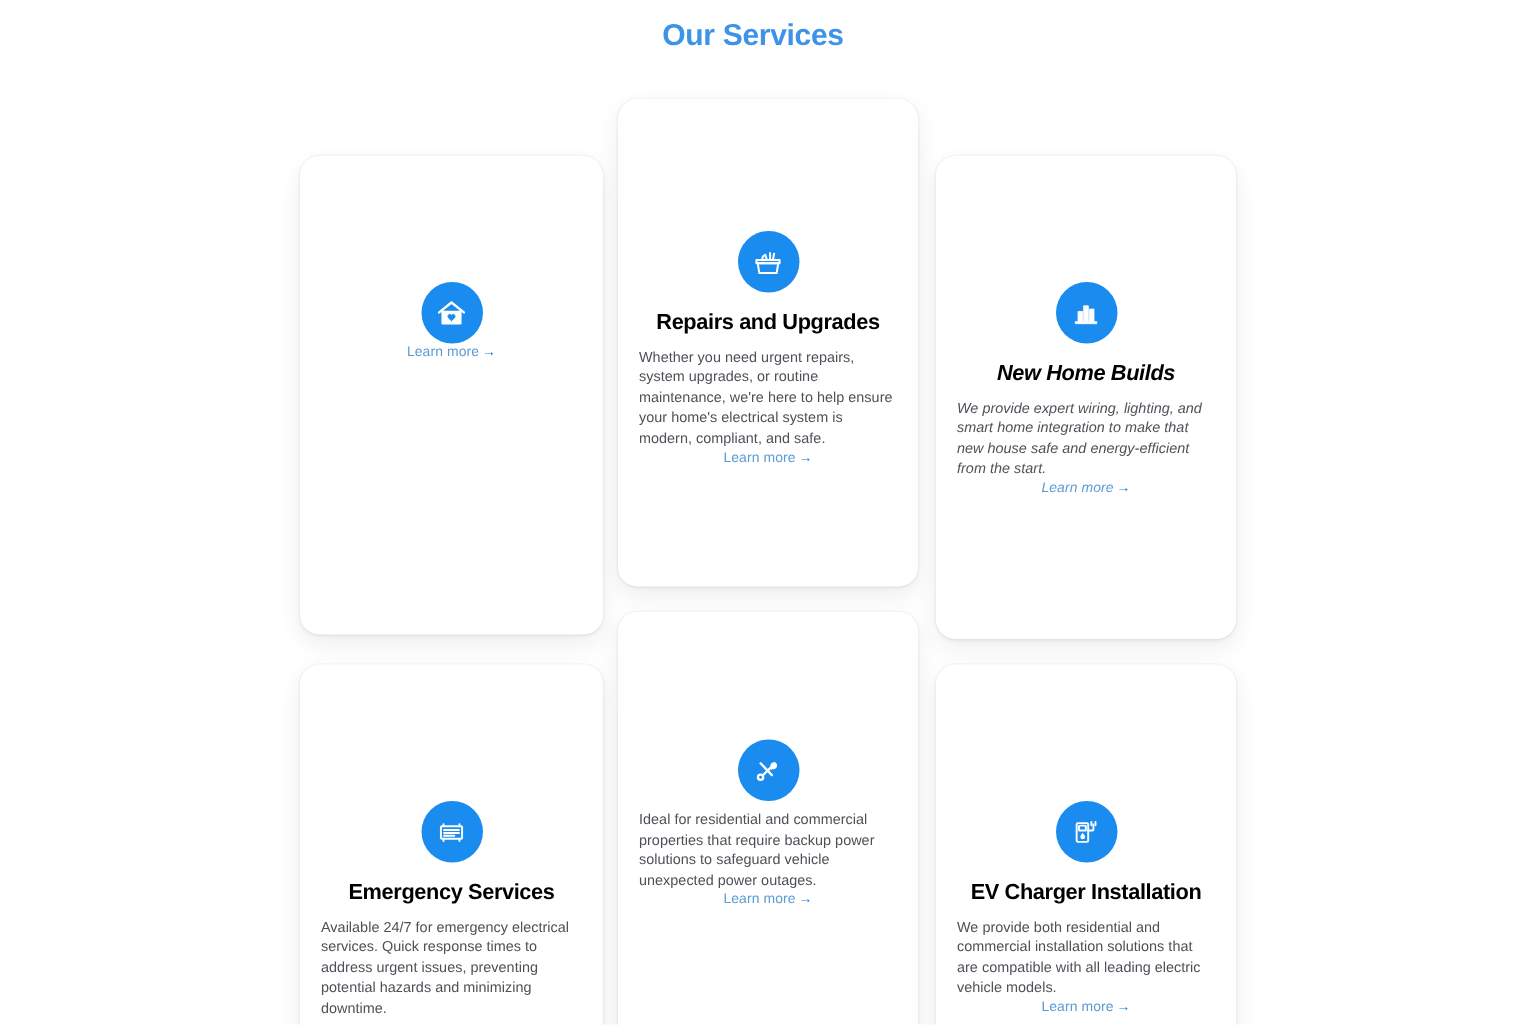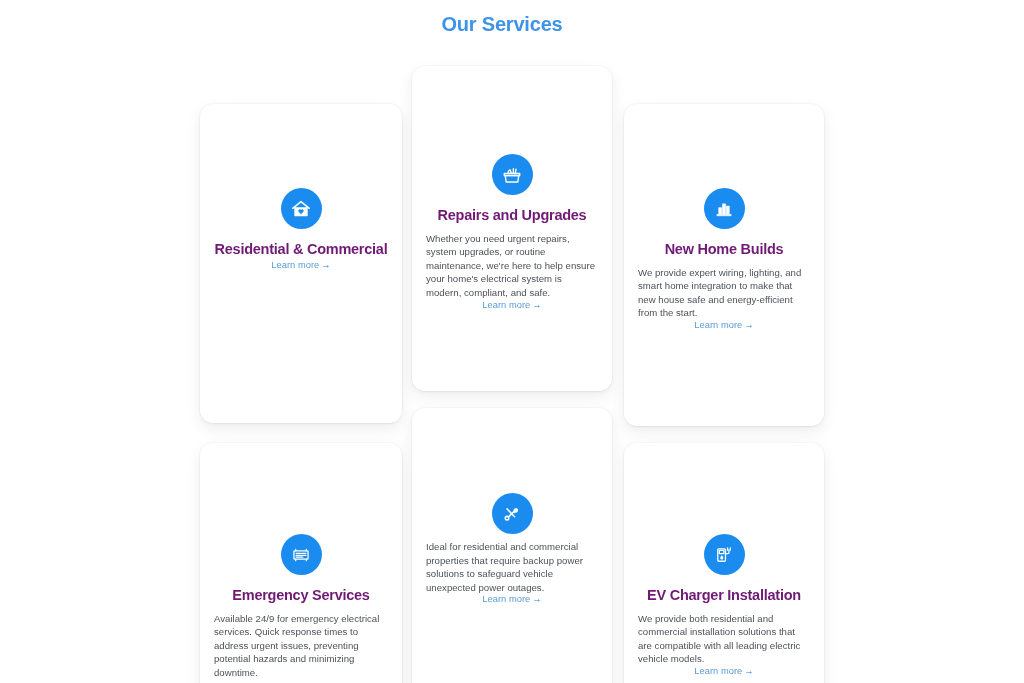--- a/index.html
+++ b/index.html
@@ -55,21 +55,21 @@
     align-items: center;
     justify-content: center;
     flex: 0 0 auto;
   }
   .icon-circle svg { display: block; }
   .card-title {
     margin-top: 11px;
     font-size: 14.5px;
     font-weight: 700;
     line-height: 1.35;
-    color: #701a75;
+    color: #000000;
     letter-spacing: -0.25px;
   }
   .card-desc {
     margin-top: 6px;
     font-size: 9.6px;
     line-height: 1.42;
     color: #4d5157;
     text-align: left;
     letter-spacing: 0.02px;
   }
@@ -87,21 +87,21 @@
     margin-left: 2px;
   }
 
   
   #card-0 { left: 200px;  top: 104px; width: 202px; height: 319px; }
   #card-0 .card-inner { padding-top: 84px; }
 
   #card-1 { left: 412px;  top: 66px;  width: 200px; height: 325px; }
   #card-1 .card-inner { padding-top: 88px; }
 
-  #card-2 { left: 624px;  top: 104px; width: 200px; height: 322px; }
+  #card-2 { left: 624px;  top: 104px; width: 200px; height: 322px; font-style: italic; }
   #card-2 .card-inner { padding-top: 84px; }
 
   #card-3 { left: 200px;  top: 443px; width: 202px; height: 300px; }
   #card-3 .card-inner { padding-top: 91px; }
 
   #card-4 { left: 412px;  top: 408px; width: 200px; height: 310px; }
   #card-4 .card-inner { padding-top: 85px; }
 
   #card-5 { left: 624px;  top: 443px; width: 200px; height: 300px; }
   #card-5 .card-inner { padding-top: 91px; }
@@ -115,21 +115,20 @@
 
   <div class="card" id="card-0">
     <div class="card-inner">
       <div class="icon-circle">
         <svg width="22" height="22" viewBox="0 0 24 24" fill="none" stroke="#ffffff" stroke-width="1.7" stroke-linecap="round" stroke-linejoin="round">
           <path d="M3 11.2 12 4l9 7.2"></path>
           <path d="M5.5 10v9.2h13V10" fill="#ffffff" stroke="#ffffff" stroke-width="1.6"></path>
           <path d="M12 17.2c-1.4-1.2-2.6-2-2.6-3.2a1.35 1.35 0 0 1 2.6-.55A1.35 1.35 0 0 1 14.6 14c0 1.2-1.2 2-2.6 3.2z" fill="#1a8cf0" stroke="#1a8cf0" stroke-width="0.6"></path>
         </svg>
       </div>
-      <div class="card-title">Residential &amp; Commercial</div>
       <div class="learn-more"><span>Learn more</span><span class="arrow">→</span></div>
     </div>
   </div>
 
   <div class="card" id="card-1">
     <div class="card-inner">
       <div class="icon-circle">
         <svg width="22" height="22" viewBox="0 0 24 24" fill="none" stroke="#ffffff" stroke-width="1.5" stroke-linecap="round" stroke-linejoin="round">
           <path d="M4.5 12.5h15l-1.2 7.2H5.7z"></path>
           <path d="M3.6 10.2h16.8v2.3H3.6z"></path>
@@ -162,21 +161,21 @@
   <div class="card" id="card-3">
     <div class="card-inner">
       <div class="icon-circle">
         <svg width="22" height="22" viewBox="0 0 24 24" fill="none" stroke="#ffffff" stroke-width="1.4" stroke-linecap="round" stroke-linejoin="round">
           <rect x="4.3" y="7.4" width="15.4" height="9.2" rx="0.8"></rect>
           <path d="M6.6 10.2h10.8M6.6 12.3h10.8M6.6 14.3h7.4"></path>
           <path d="M6.2 7.4V5.9M17.8 7.4V5.9M6.2 16.6v1.6M17.8 16.6v1.6"></path>
         </svg>
       </div>
       <div class="card-title">Emergency Services</div>
-      <div class="card-desc">Available 24/9 for emergency electrical services. Quick response times to address urgent issues, preventing potential hazards and minimizing downtime.</div>
+      <div class="card-desc">Available 24/7 for emergency electrical services. Quick response times to address urgent issues, preventing potential hazards and minimizing downtime.</div>
 
     </div>
   </div>
 
   <div class="card" id="card-4">
     <div class="card-inner">
       <div class="icon-circle">
         <svg width="22" height="22" viewBox="0 0 24 24" fill="none" stroke="#ffffff" stroke-width="1.7" stroke-linecap="round" stroke-linejoin="round">
           <path d="M6.6 6.4 14.8 15"></path>
           <circle cx="6.6" cy="16.5" r="1.9"></circle>

